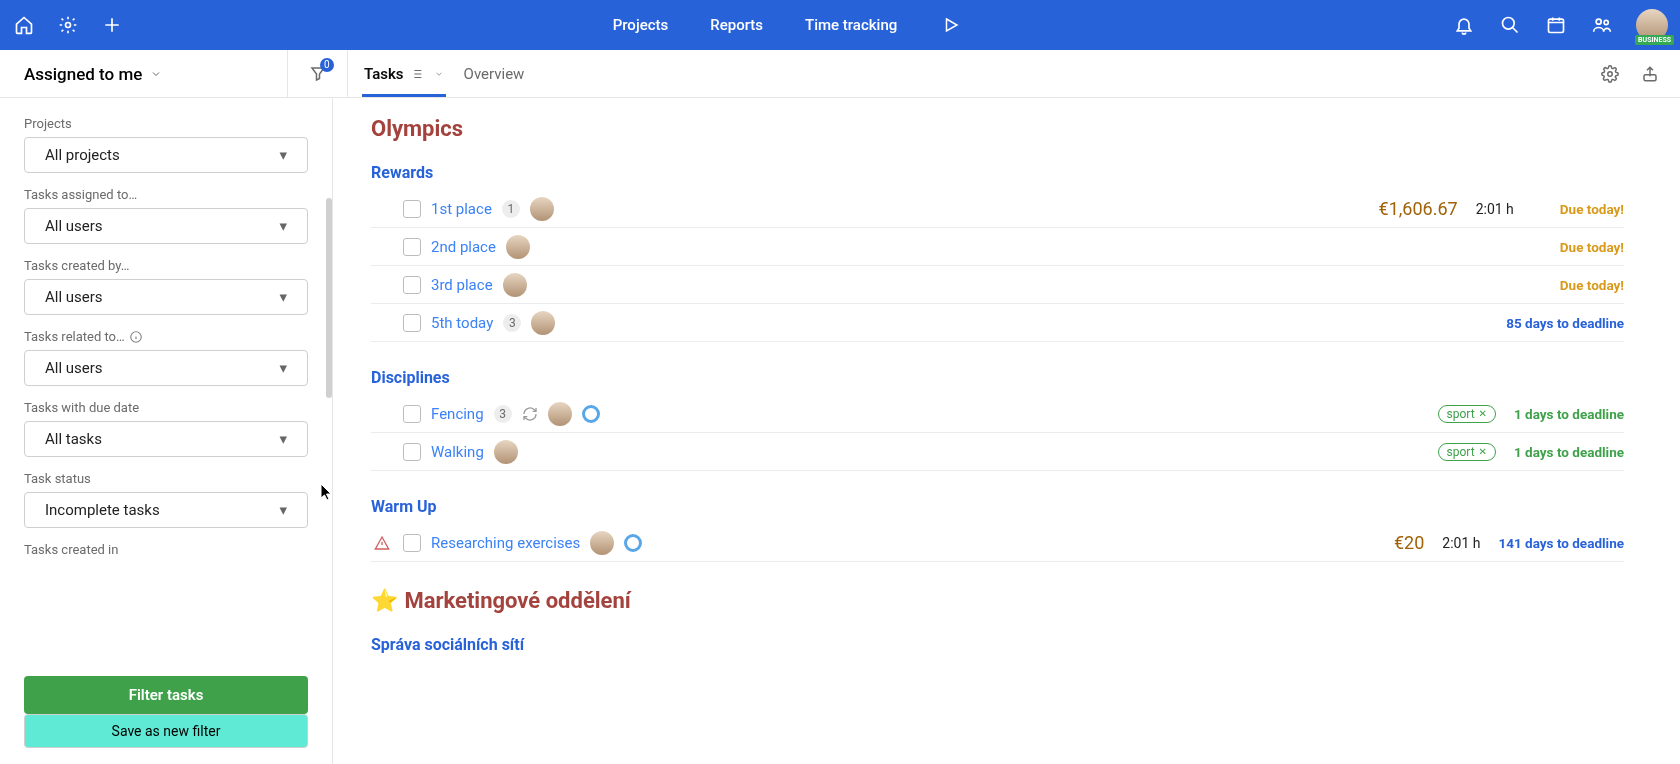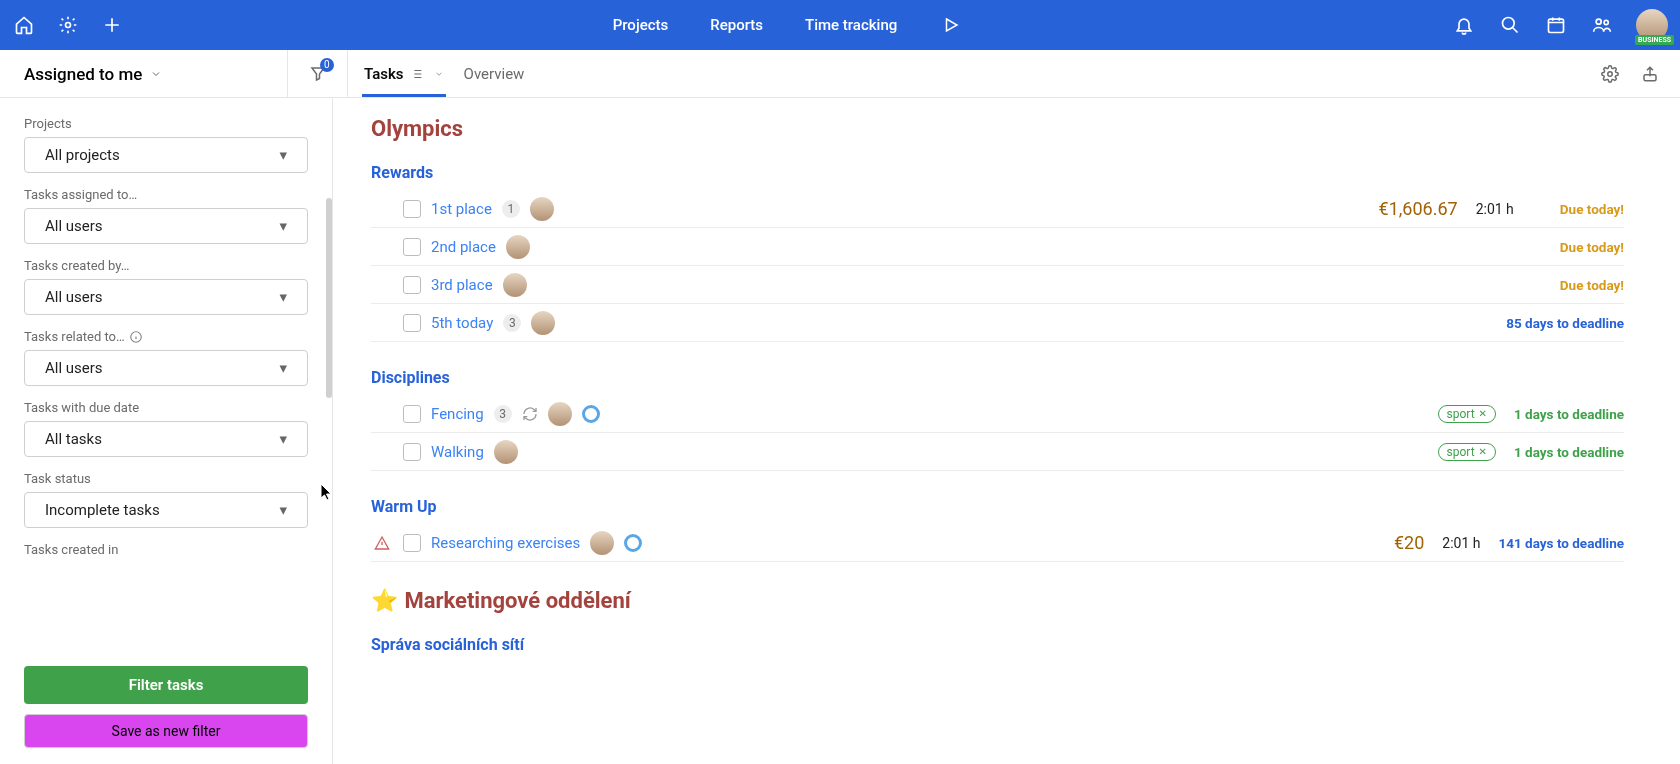--- a/index.html
+++ b/index.html
@@ -27,23 +27,23 @@
   .tab-icon { display:flex; align-items:center; gap:2px; color:#6b6b6b; }
   .underbar-right { margin-left:auto; display:flex; align-items:center; gap:16px; padding-right:18px; color:#6b6b6b; }
 
   
   .body { display:flex; height: calc(100% - 98px); }
   .sidebar { width: 333px; border-right:1px solid #e6e6e6; padding: 18px 24px 16px 24px; display:flex; flex-direction:column; gap:14px; overflow:auto; position:relative; }
   .sb-scroll-thumb { position:absolute; right:0; top:100px; width:6px; height:200px; background:#d0d0d0; border-radius:3px; }
   .field-label { font-size:13px; color:#6b6b6b; display:flex; align-items:center; gap:4px; }
   .select { margin-top:6px; border:1px solid #cfcfcf; border-radius:4px; height:36px; display:flex; align-items:center; justify-content:space-between; padding:0 20px; font-size:15px; color:#222; cursor:pointer; }
   .select .caret { color:#666; }
-  .sidebar-footer { margin-top:auto; display:flex; flex-direction:column; gap:10px; }
+  .sidebar-footer { margin-top:auto; display:flex; flex-direction:column; }
   .btn-primary { background:#3fa24a; color:#fff; height:38px; border:none; border-radius:4px; font-size:15px; font-weight:600; cursor:pointer; }
-  .btn-secondary { background:#d946ef; border:1px solid #cfcfcf; height:34px; border-radius:4px; font-size:14px; cursor:pointer; }
+  .btn-secondary { background:#5eead4; border:1px solid #cfcfcf; height:34px; border-radius:4px; font-size:14px; cursor:pointer; }
 
   
   .main { flex:1; overflow:auto; padding: 18px 56px 24px 38px; }
   .project-title { font-size:22px; font-weight:700; margin-bottom:22px; }
   .project-title.olympics { color:#a4433d; }
   .project-title.marketing { color:#a4433d; display:flex; align-items:center; gap:6px; }
   .list-heading { font-size:16px; font-weight:700; color:#2862d9; margin-bottom:8px; }
   .section-block { margin-bottom: 26px; }
   .task-row { display:flex; align-items:center; height:38px; border-bottom:1px solid #ececec; gap:10px; padding-left:0; }
   .row-warn { width:22px; display:flex; justify-content:center; color:#d06060; }

